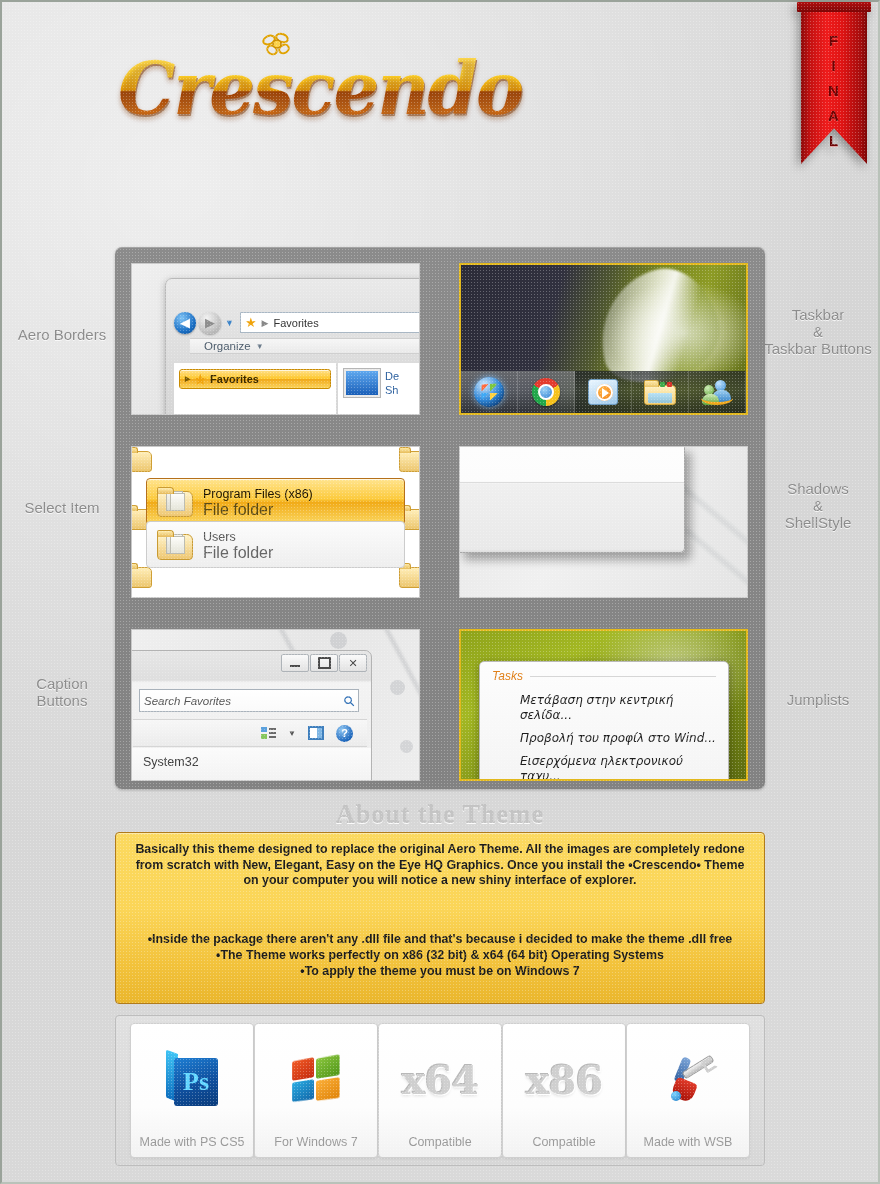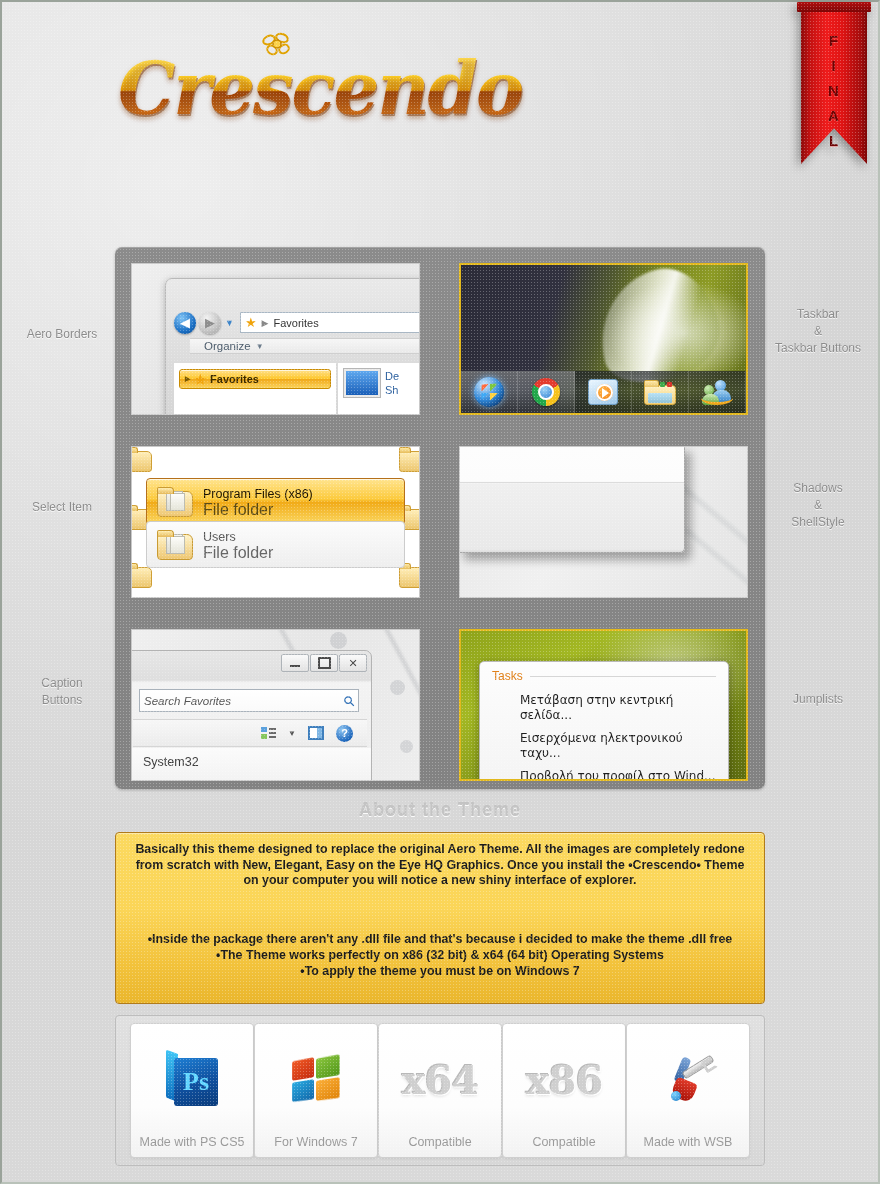--- a/index.html
+++ b/index.html
@@ -80,42 +80,42 @@
     text-align: center;
     font-size: 15px; font-weight: bold; color: #6c0404;
     letter-spacing: 1px; line-height: 25px;
     text-shadow: 0 1px 0 rgba(255,120,120,.45);
   }
   .ribbon-text span { display: block; }
 
   
   .side-label {
     position: absolute; width: 120px; text-align: center;
-    font-size: 12px; color: #8c8c8c; line-height: 17px;
+    font-size: 15px; color: #8c8c8c; line-height: 17px;
     text-shadow: 0 1px 0 rgba(255,255,255,.75);
   }
   .sl-left  { left: 0; }
   .sl-right { right: 0; }
 
   
   .grid {
     position: absolute; left: 113px; top: 245px;
     width: 650px; height: 542px;
     background: linear-gradient(180deg, #8b8b8b 0%, #828282 100%);
     border-radius: 7px;
     box-shadow: inset 0 1px 0 rgba(255,255,255,.22), 0 1px 3px rgba(0,0,0,.25);
   }
   .cell {
     position: absolute; width: 289px; height: 152px;
     background: #f2f2f2;
     border: 1px solid #c9c9c9;
     overflow: hidden;
   }
   .cell.c-l { left: 16px; }
-  .cell.c-r { left: 344px; }
+  .cell.c-r { left: 344px; font-style: italic; }
   .cell.r1 { top: 16px; }
   .cell.r2 { top: 199px; }
   .cell.r3 { top: 382px; }
   .cell.gold { border: 2px solid #e2b81c; }
 
   
   .c1-bg {
     position:absolute; inset:0;
     background: linear-gradient(135deg,#efefef 0%,#e3e3e3 45%,#ededed 100%);
   }
@@ -421,23 +421,24 @@
   .jump-head .rule { flex:1; height:1px; background:#d6d6d6; }
   .jump li {
     list-style: none; font-size: 12px; color: #1d1d1d;
     padding: 4px 0 4px 28px; line-height: 15px;
     font-family: "DejaVu Sans", sans-serif;
   }
 
   
   .about-title {
     position: absolute; left: 0; right: 0; top: 798px;
-    text-align: center; font-size: 18px; color: #c4c4c4; font-weight: bold;
+    text-align: center; font-size: 26px; color: #c4c4c4; font-weight: bold;
     letter-spacing: 1px;
     text-shadow: 0 1px 0 rgba(255,255,255,.9), 0 -1px 0 rgba(170,170,170,.45);
+    font-family: Liberation Serif, serif;
   }
   .about-box {
     position: absolute; left: 113px; top: 830px; width: 650px; height: 172px;
     background: linear-gradient(180deg,#fbd95f 0%,#fbd557 45%,#f2c23b 78%, #eab62c 100%);
     border: 1px solid #b07b1b; border-radius: 4px;
     padding: 9px 14px 0 14px;
     box-shadow: inset 0 1px 0 rgba(255,255,255,.45);
   }
   .about-para {
     text-align: center; font-size: 12.4px; line-height: 15.5px; color: #1c1c1c;
@@ -737,22 +738,22 @@
 
     <div class="cell c-r r3 gold c6">
       <div class="c6-glow"></div>
       <div class="jump">
         <div class="jump-head">
           <span>Tasks</span>
           <span class="rule"></span>
         </div>
         <ul>
           <li>Μετάβαση στην κεντρική σελίδα...</li>
+          <li>Προβολή του προφίλ στο Wind...</li>
           <li>Εισερχόμενα ηλεκτρονικού ταχυ...</li>
-          <li>Προβολή του προφίλ στο Wind...</li>
         </ul>
       </div>
     </div>
   </div>
 
   <div class="about-title">About the Theme</div>
   <div class="about-box">
     <div class="about-para">Basically this theme designed to replace the original Aero Theme. All the images are completely redone from scratch with New, Elegant, Easy on the Eye HQ Graphics.  Once you install the •Crescendo• Theme on your computer you will notice a new shiny interface of explorer.</div>
     <div class="about-bullets">
       <div>•Inside the package there aren't any .dll file and that's because i decided to make the theme .dll free</div>

